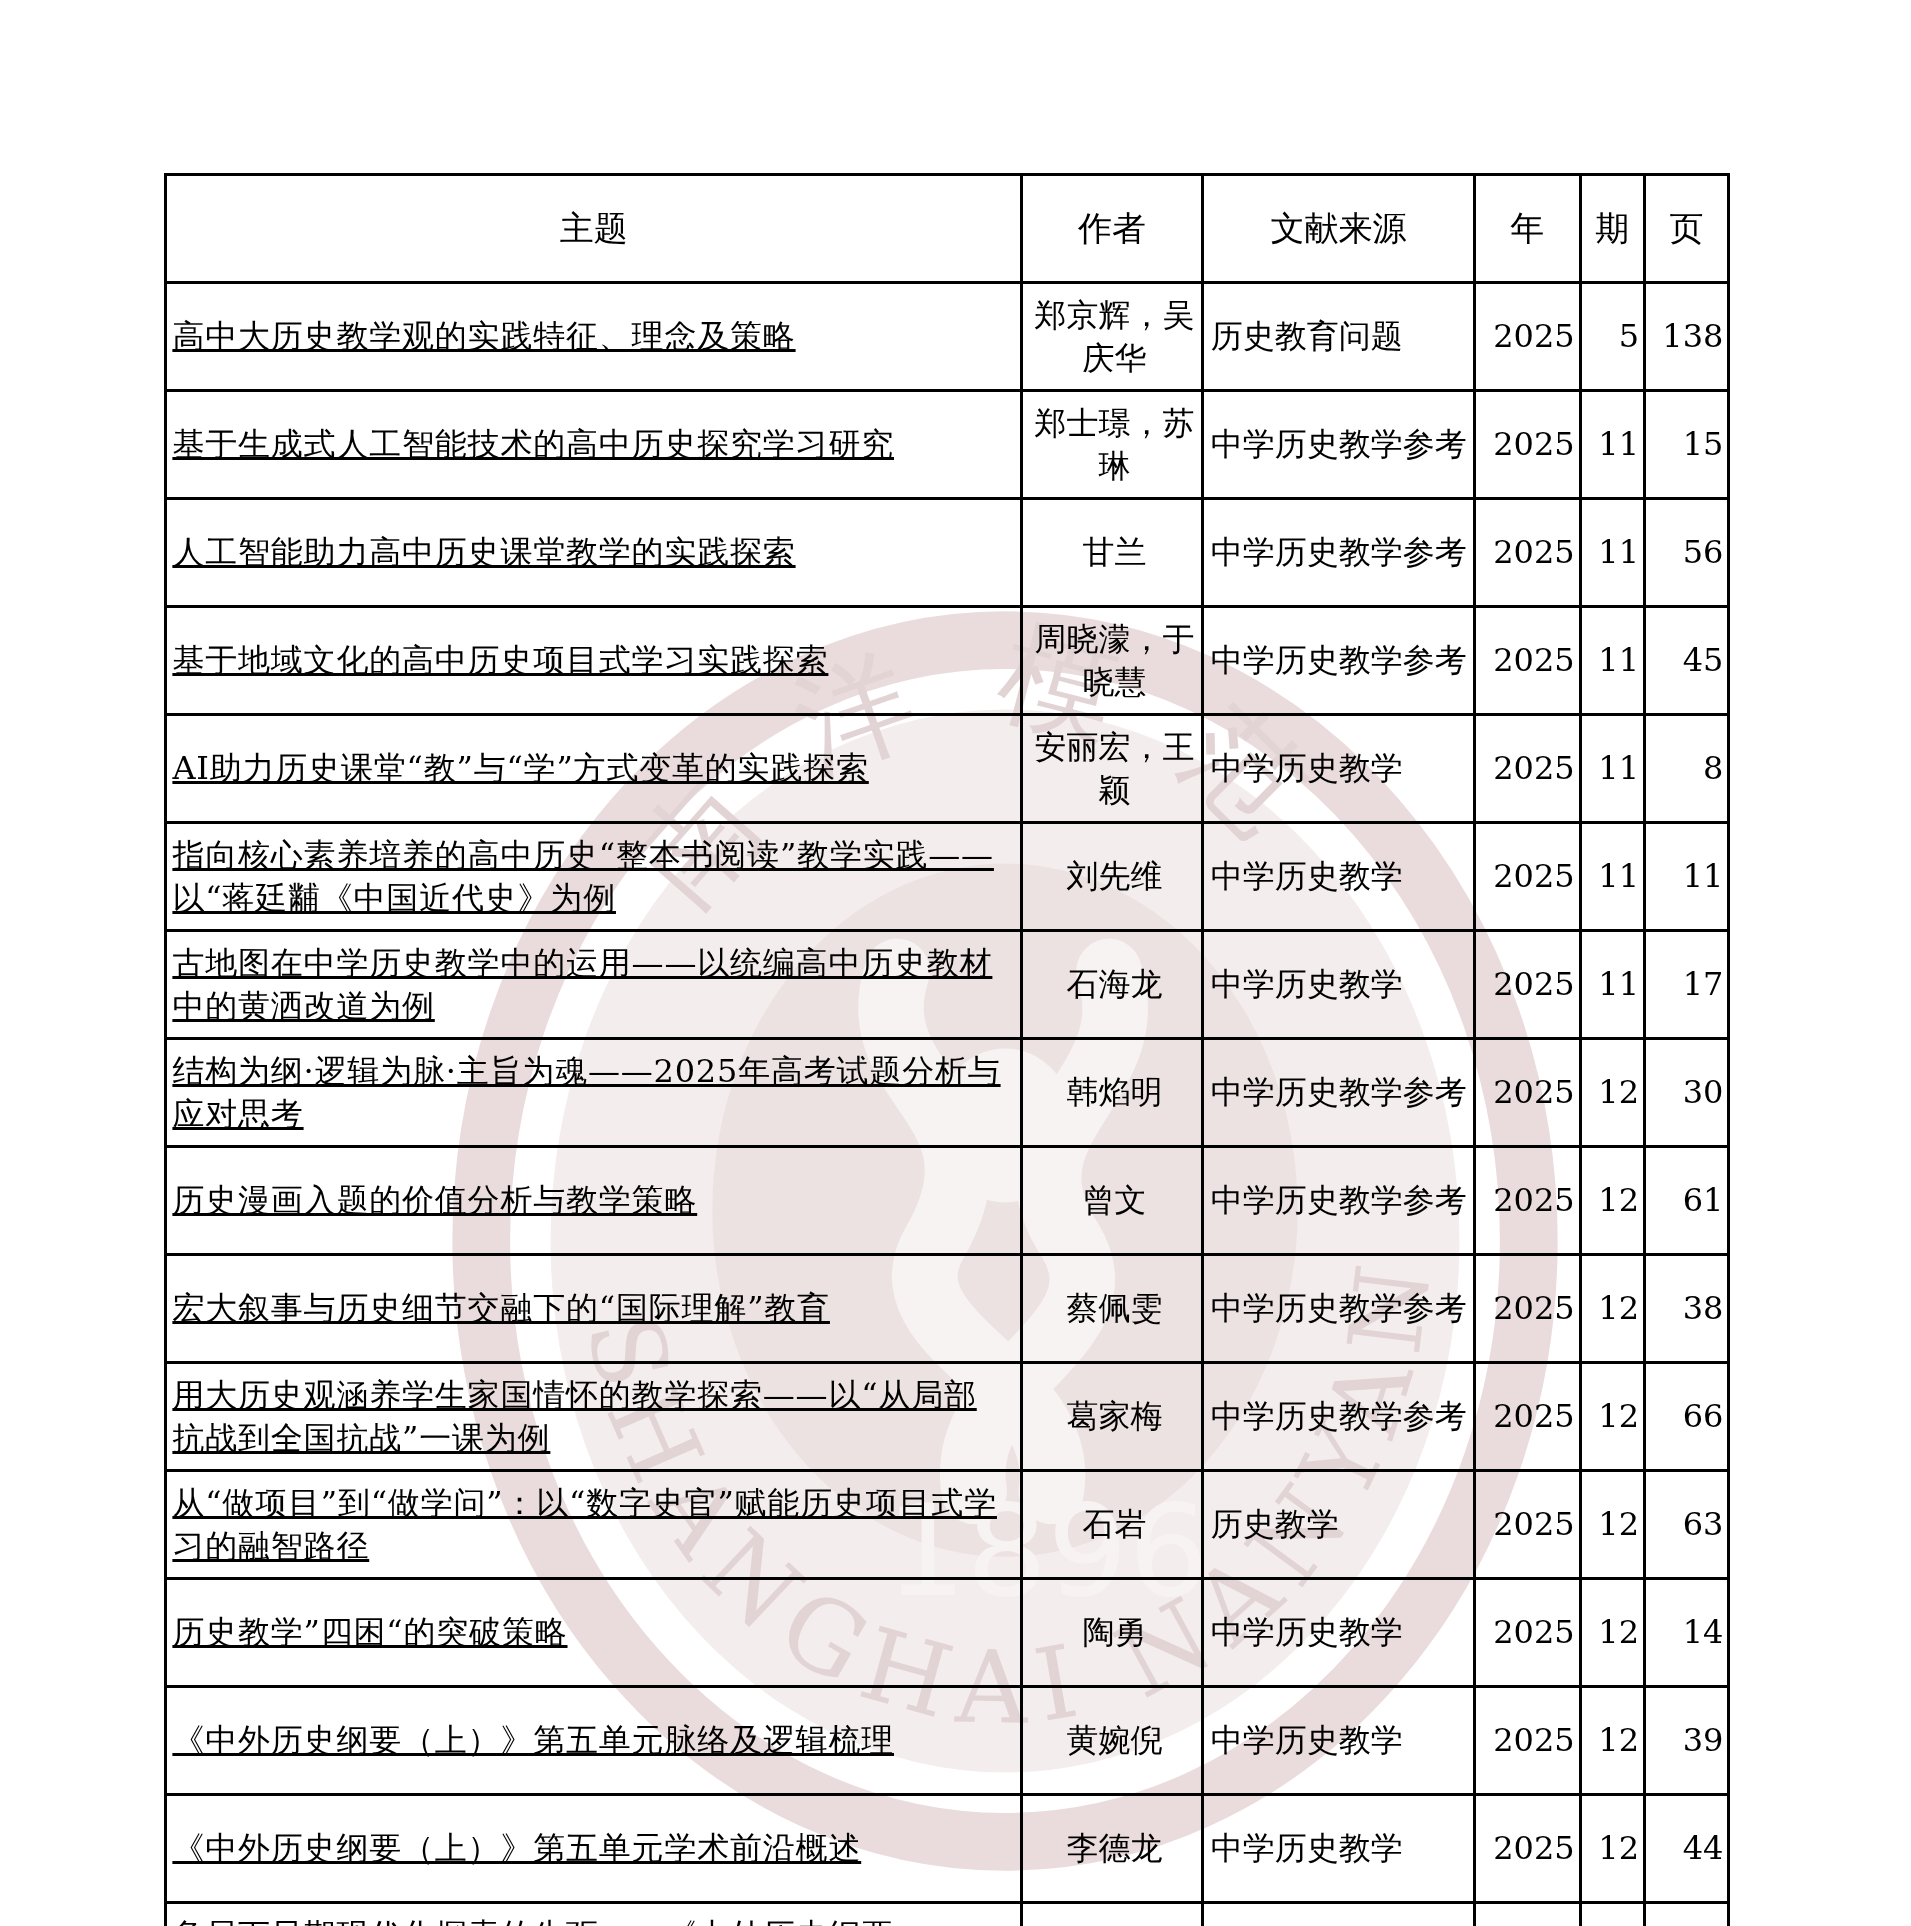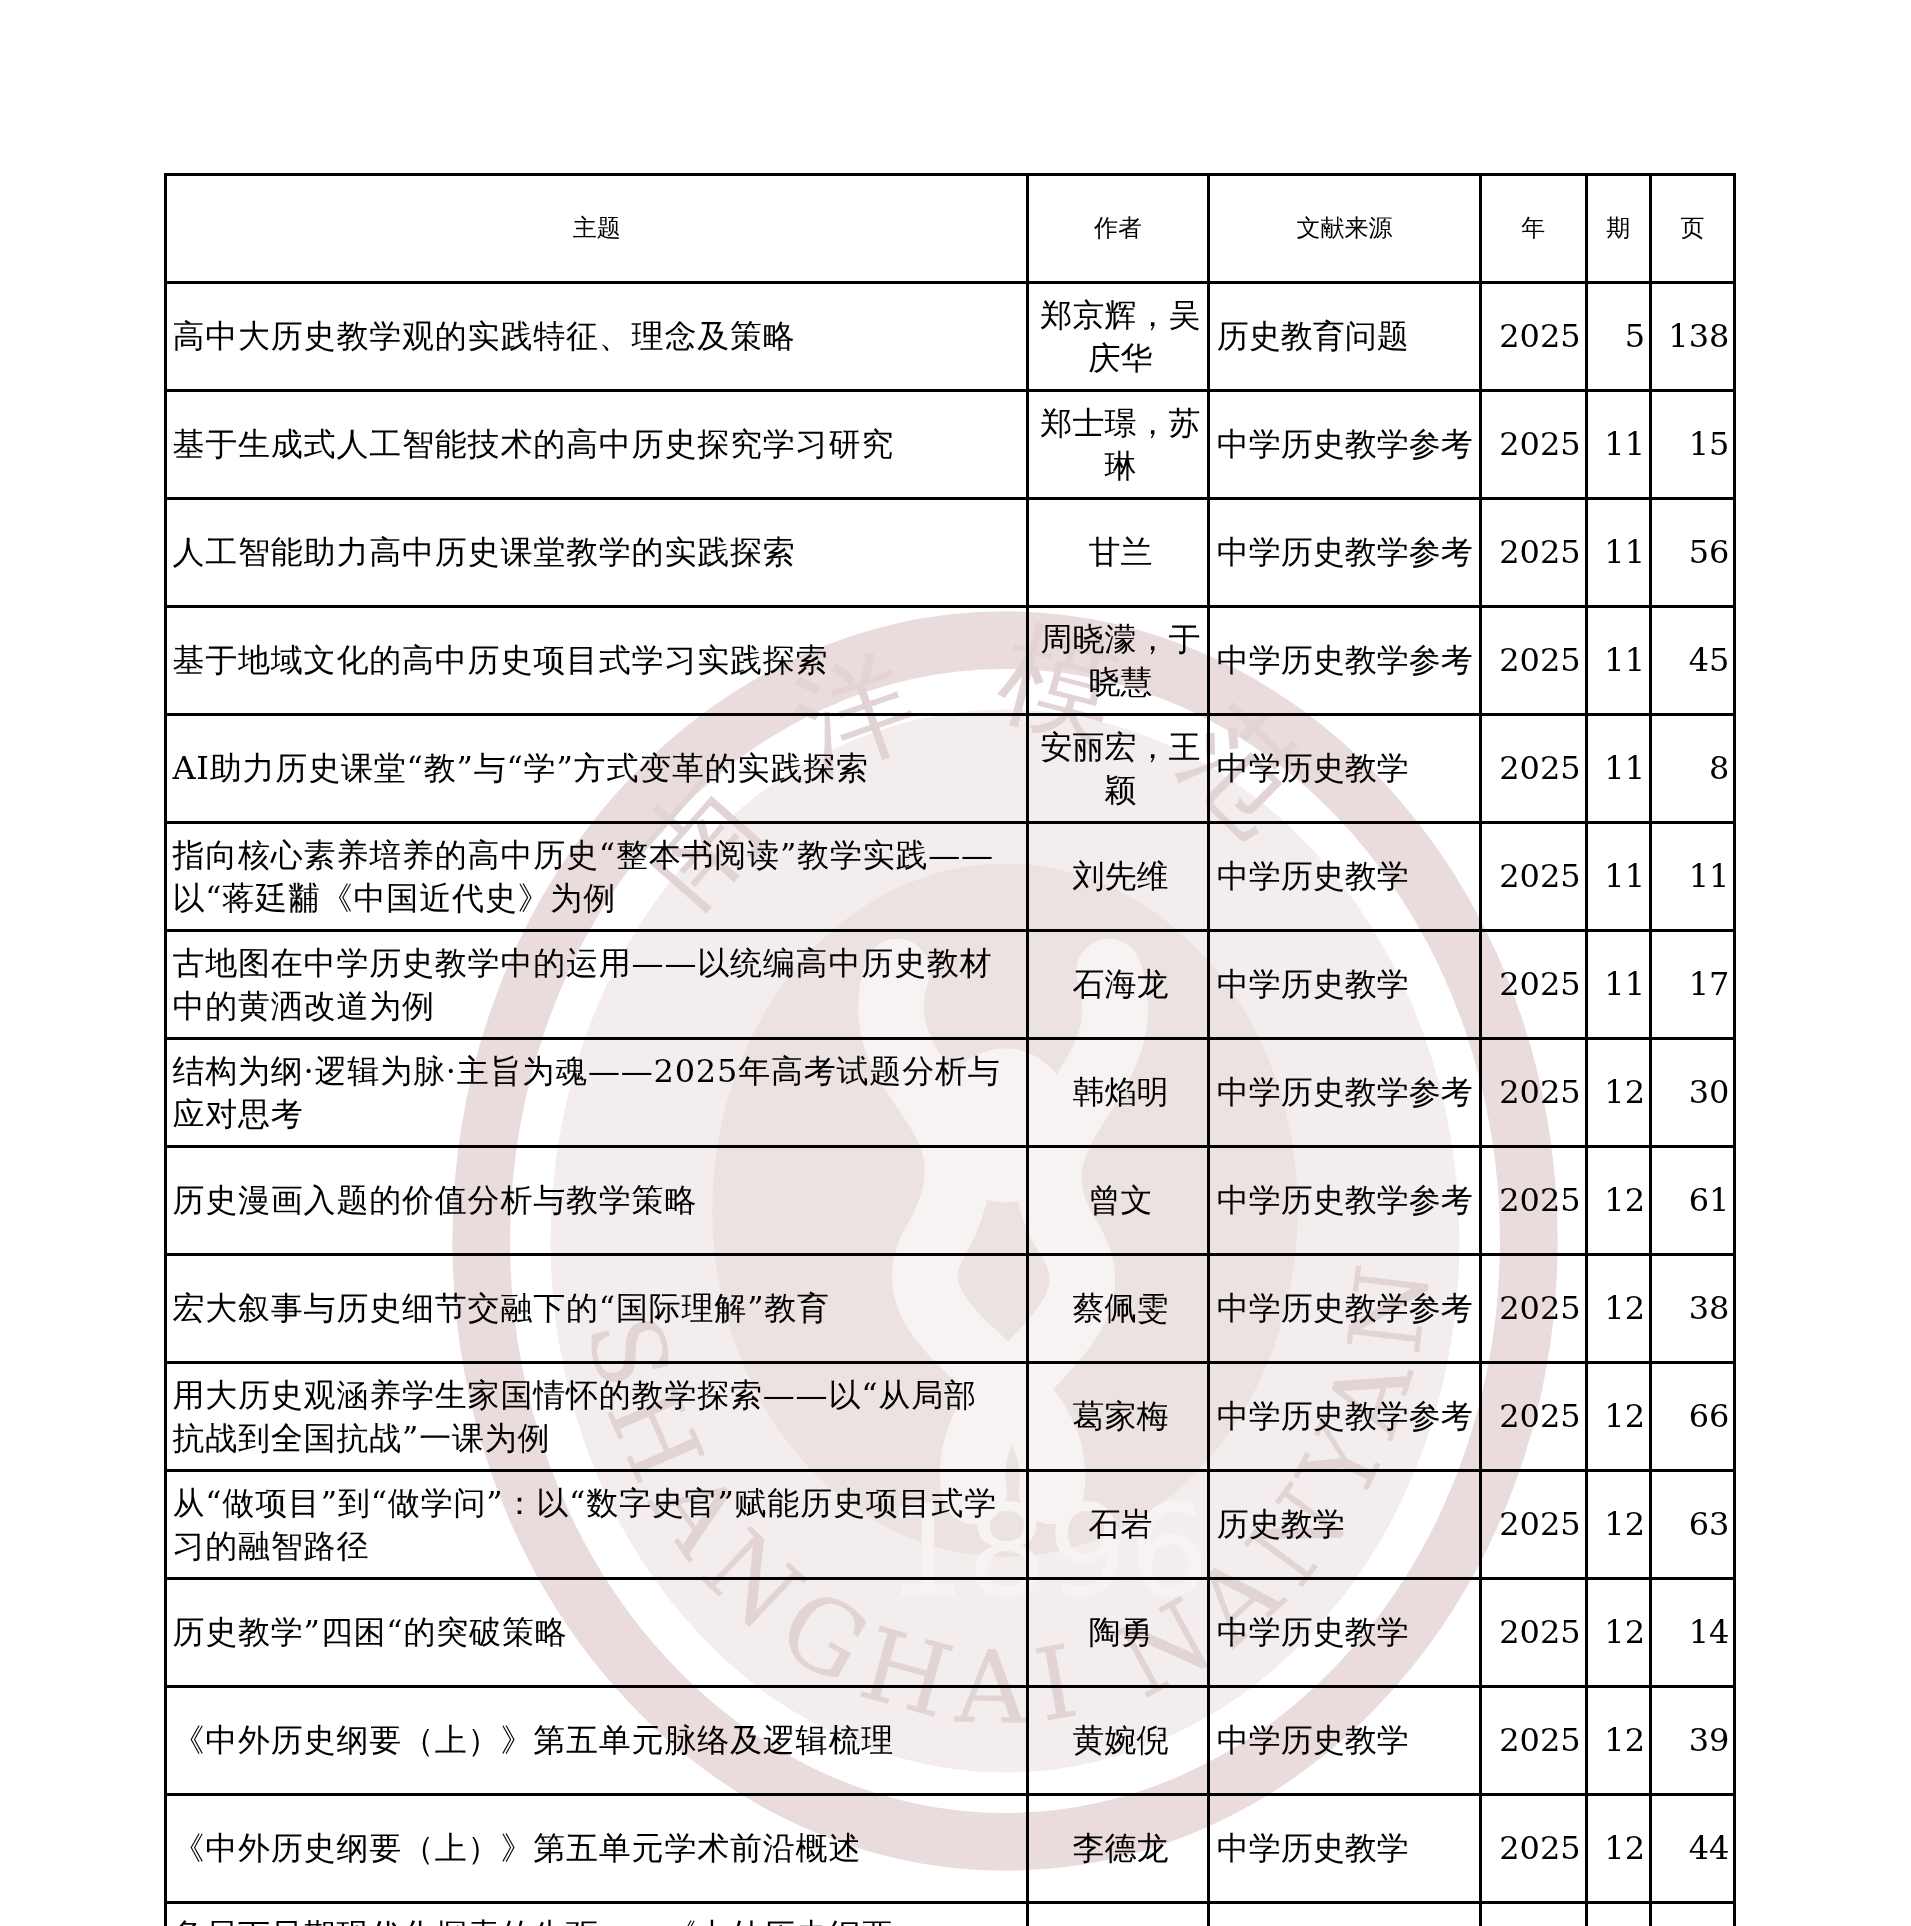--- a/index.html
+++ b/index.html
@@ -39,35 +39,35 @@
       padding: 0 6.2px;
       font-weight: normal;
       font-size: 32px;
       line-height: 43px;
       vertical-align: middle;
       overflow: hidden;
     }
     .page-table th {
       height: 105px;
       text-align: center;
-      font-size: 24px;
+      font-size: 34px;
     }
     .page-table td {
       height: 105px;
     }
     .c-topic { width: 835px; text-align: left; }
     .c-author { width: 165px; text-align: center; }
     .c-source { width: 257px; text-align: left; }
     .c-year { width: 90px; text-align: right; }
     .c-issue { width: 49px; text-align: right; }
     .c-page { width: 69px; text-align: right; }
     .page-table td.c-year,
     .page-table td.c-issue,
     .page-table td.c-page { padding-right: 3.9px; padding-left: 2.3px; }
-    .page-table td.c-topic { padding-left: 5.4px; padding-right: 19px; letter-spacing: 0.8px; }
+    .page-table td.c-topic { padding-left: 5.4px; padding-right: 13px; letter-spacing: 0.8px; text-decoration: underline; }
     .page-table td.c-author { padding-left: 7px; padding-right: 2.3px; }
     .page-table td.c-source { padding-left: 7px; padding-right: 3px; }
   </style>
 </head>
 <body>
 
 <svg class="watermark" viewBox="0 0 2960 3400" xmlns="http://www.w3.org/2000/svg">
   <defs>
     <path id="arc-bottom" d="M 380 1700 A 1100 1250 0 0 0 2580 1700" fill="none"></path>
     <path id="arc-top" d="M 520 1500 A 960 1150 0 0 1 2440 1500" fill="none"></path>

